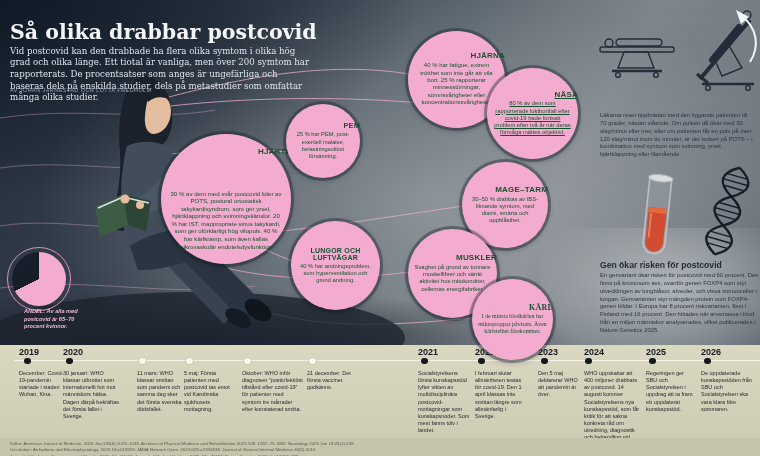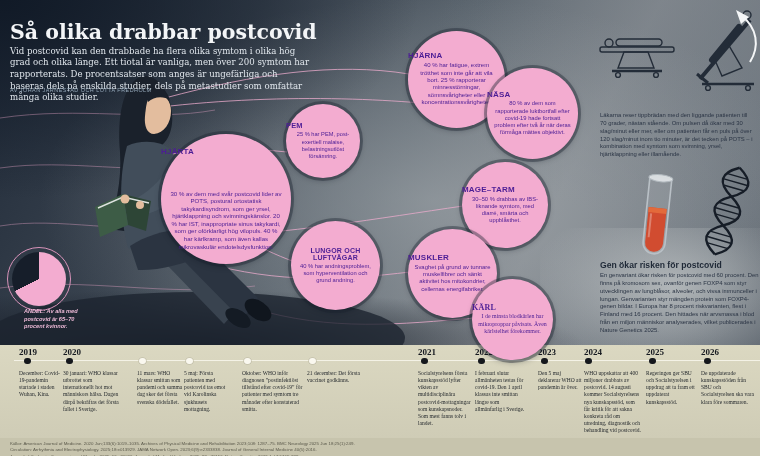--- a/index.html
+++ b/index.html
@@ -23,51 +23,51 @@
   .floor-shade{left:0;top:286px;width:640px;height:59px;z-index:1;
       background:radial-gradient(88% 130% at 28% 100%, rgba(20,26,36,.95) 0%, rgba(20,26,36,0) 72%);}
   #scene-art{left:0;top:0;z-index:2;}
   
   .pie{left:12px;top:252px;width:54px;height:54px;border-radius:50%;z-index:3;
        background:conic-gradient(#f3acd0 0 243deg,#161e2a 243deg 360deg);}
   .pie::after{content:'';position:absolute;inset:-5px;border:1.4px solid #d893ba;border-radius:50%;}
   .share{left:24px;top:308px;width:62px;font-size:5.6px;font-style:italic;font-weight:bold;
          color:#eebad7;line-height:1.35;z-index:3;}
   
-  .bb{position:absolute;border-radius:50%;background:#f3acd0;color:#4c1d95;z-index:5;
+  .bb{position:absolute;border-radius:50%;background:#f3acd0;color:#14532d;z-index:5;
       box-shadow:0 0 0 3px rgba(26,34,48,.38), 0 2px 6px rgba(10,15,22,.35);
-      display:flex;flex-direction:column;align-items:flex-start;justify-content:center;text-align:center;}
+      display:flex;flex-direction:column;align-items:flex-end;justify-content:center;text-align:center;}
   .bb .bt{font-weight:bold;font-size:8px;letter-spacing:.2px;line-height:1.1;margin-bottom:1px;}
   .bb .bd{font-size:6px;line-height:1.24;padding:0 7%;}
   #b-hjarta{left:161px;top:134px;width:130px;height:130px;gap:32px;}
   #b-hjarta .bd{font-size:6.1px;}
   #b-pem{left:286px;top:104px;width:74px;height:74px;}
   #b-pem .bt{font-size:7.4px;} #b-pem .bd{font-size:5.7px;}
   #b-lungor{left:291px;top:221px;width:89px;height:89px;}
   #b-lungor .bt{font-size:7px;} #b-lungor .bd{font-size:5.8px;}
   #b-hjarna{left:408px;top:31px;width:97px;height:97px;}
-  #b-nasa{left:487px;top:68px;width:91px;height:91px;} #b-nasa .bd{font-size:5.8px;}
+  #b-nasa{left:487px;top:68px;width:91px;height:91px;text-decoration:underline;} #b-nasa .bd{font-size:5.8px;}
   #b-mage{left:462px;top:162px;width:86px;height:86px;} #b-mage .bd{font-size:5.8px;}
   #b-muskler{left:408px;top:229px;width:89px;height:89px;} #b-muskler .bd{font-size:5.9px;}
   #b-karl{left:472px;top:279px;width:81px;height:81px;font-family:Liberation Serif, serif;} #b-karl .bd{font-size:5.9px;}
   
   .r-head{font-weight:bold;font-size:8.6px;color:#1f2937;line-height:1.18;z-index:4;}
   .r-body{font-size:5.9px;color:#2b3545;line-height:1.33;z-index:4;}
   .pots-h{left:600px;top:91px;width:150px;}
   .pots-b{left:600px;top:112px;width:154px;}
   .gene-h{left:600px;top:260px;width:160px;}
   .gene-b{left:600px;top:272px;width:160px;}
   
   .timeline{left:0;top:345px;width:760px;height:93px;z-index:2;
             background:linear-gradient(180deg,#dbd8c1,#cfccb6);}
   .tl-line{position:absolute;left:14px;right:0;top:15px;height:1.3px;background:#f4f2e6;}
   .tl-dot{position:absolute;top:12.5px;width:6.5px;height:6.5px;border-radius:50%;}
   .tl-dot.filled{background:#15181d;}
   .tl-dot.open{background:#faf8ef;box-shadow:0 0 0 .6px #b9b6a0;}
-  .tl-ev{position:absolute;top:2px;font-family:Liberation Serif, serif;}
+  .tl-ev{position:absolute;top:2px;}
   .ev-year{font-size:9px;font-weight:bold;color:#15191f;}
   .ev-year:empty{display:none;}
   .ev-text{position:absolute;top:23px;left:0;width:100%;font-size:5.5px;line-height:1.3;color:#1f2429;}
   
   .footer{left:0;top:438px;width:760px;height:18px;background:#c7c4ad;z-index:2;
           padding:2.5px 0 0 10px;box-sizing:border-box;}
   .src{font-size:4.4px;line-height:1.5;color:#5b594b;}
 </style>
 </head>
 <body>

